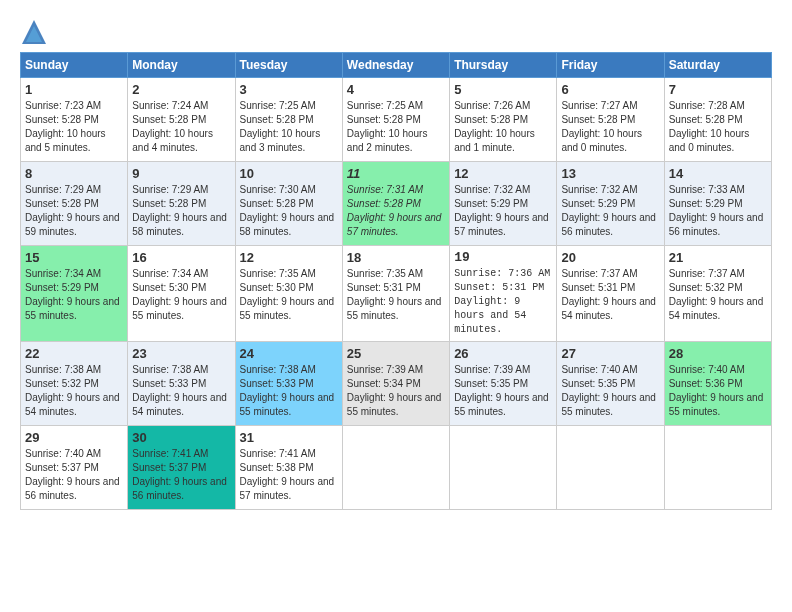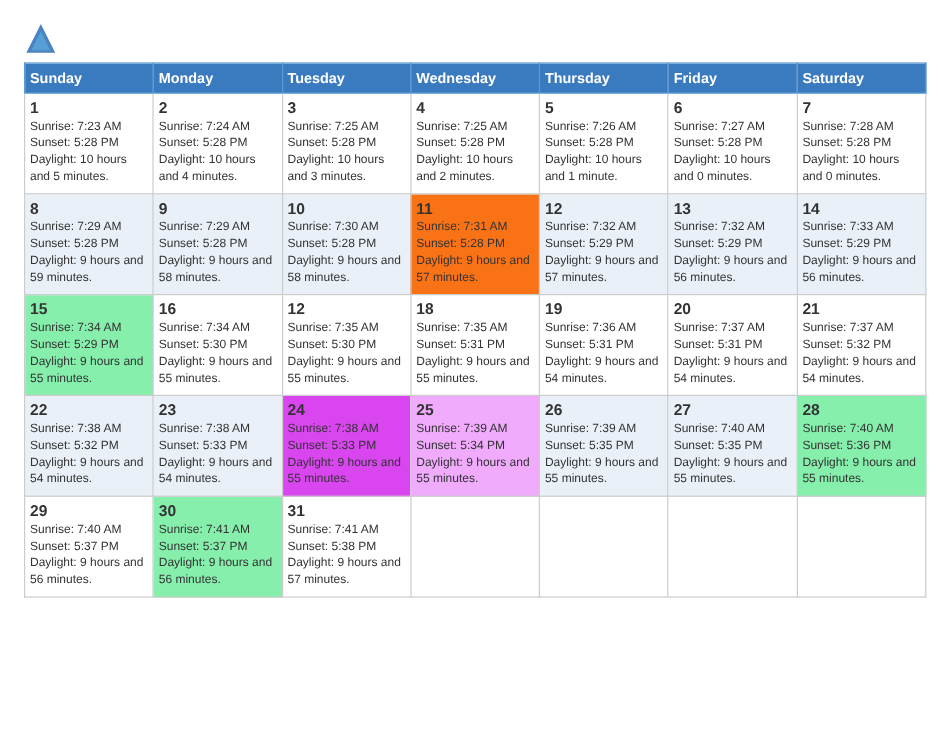--- a/index.html
+++ b/index.html
@@ -171,21 +171,21 @@
             <div class="day-info">Sunrise: 7:29 AM<br>Sunset: 5:28 PM<br>Daylight: 9 hours and 59 minutes.</div>
           </td>
           <td style="background: rgb(234, 240, 248);">
             <span class="day-num">9</span>
             <div class="day-info">Sunrise: 7:29 AM<br>Sunset: 5:28 PM<br>Daylight: 9 hours and 58 minutes.</div>
           </td>
           <td style="background: rgb(234, 240, 248);">
             <span class="day-num">10</span>
             <div class="day-info">Sunrise: 7:30 AM<br>Sunset: 5:28 PM<br>Daylight: 9 hours and 58 minutes.</div>
           </td>
-          <td style="background: #f97316;">
+          <td style="background: #86efac; font-style: italic;">
             <span class="day-num">11</span>
             <div class="day-info">Sunrise: 7:31 AM<br>Sunset: 5:28 PM<br>Daylight: 9 hours and 57 minutes.</div>
           </td>
           <td style="background: rgb(234, 240, 248);">
             <span class="day-num">12</span>
             <div class="day-info">Sunrise: 7:32 AM<br>Sunset: 5:29 PM<br>Daylight: 9 hours and 57 minutes.</div>
           </td>
           <td style="background: rgb(234, 240, 248);">
             <span class="day-num">13</span>
             <div class="day-info">Sunrise: 7:32 AM<br>Sunset: 5:29 PM<br>Daylight: 9 hours and 56 minutes.</div>
@@ -205,21 +205,21 @@
             <div class="day-info">Sunrise: 7:34 AM<br>Sunset: 5:30 PM<br>Daylight: 9 hours and 55 minutes.</div>
           </td>
           <td style="background: rgb(255, 255, 255);">
             <span class="day-num">12</span>
             <div class="day-info">Sunrise: 7:35 AM<br>Sunset: 5:30 PM<br>Daylight: 9 hours and 55 minutes.</div>
           </td>
           <td style="background: rgb(255, 255, 255);">
             <span class="day-num">18</span>
             <div class="day-info">Sunrise: 7:35 AM<br>Sunset: 5:31 PM<br>Daylight: 9 hours and 55 minutes.</div>
           </td>
-          <td style="background: rgb(255, 255, 255);">
+          <td style="background: rgb(255, 255, 255); font-family: Liberation Mono, monospace;">
             <span class="day-num">19</span>
             <div class="day-info">Sunrise: 7:36 AM<br>Sunset: 5:31 PM<br>Daylight: 9 hours and 54 minutes.</div>
           </td>
           <td style="background: rgb(255, 255, 255);">
             <span class="day-num">20</span>
             <div class="day-info">Sunrise: 7:37 AM<br>Sunset: 5:31 PM<br>Daylight: 9 hours and 54 minutes.</div>
           </td>
           <td style="background: rgb(255, 255, 255);">
             <span class="day-num">21</span>
             <div class="day-info">Sunrise: 7:37 AM<br>Sunset: 5:32 PM<br>Daylight: 9 hours and 54 minutes.</div>
@@ -227,25 +227,25 @@
         </tr>
         <tr>
           <td style="background: rgb(234, 240, 248);">
             <span class="day-num">22</span>
             <div class="day-info">Sunrise: 7:38 AM<br>Sunset: 5:32 PM<br>Daylight: 9 hours and 54 minutes.</div>
           </td>
           <td style="background: rgb(234, 240, 248);">
             <span class="day-num">23</span>
             <div class="day-info">Sunrise: 7:38 AM<br>Sunset: 5:33 PM<br>Daylight: 9 hours and 54 minutes.</div>
           </td>
-          <td style="background: #d946ef;">
+          <td style="background: #7dd3fc;">
             <span class="day-num">24</span>
             <div class="day-info">Sunrise: 7:38 AM<br>Sunset: 5:33 PM<br>Daylight: 9 hours and 55 minutes.</div>
           </td>
-          <td style="background: #f0abfc;">
+          <td style="background: #e5e5e5;">
             <span class="day-num">25</span>
             <div class="day-info">Sunrise: 7:39 AM<br>Sunset: 5:34 PM<br>Daylight: 9 hours and 55 minutes.</div>
           </td>
           <td style="background: rgb(234, 240, 248);">
             <span class="day-num">26</span>
             <div class="day-info">Sunrise: 7:39 AM<br>Sunset: 5:35 PM<br>Daylight: 9 hours and 55 minutes.</div>
           </td>
           <td style="background: rgb(234, 240, 248);">
             <span class="day-num">27</span>
             <div class="day-info">Sunrise: 7:40 AM<br>Sunset: 5:35 PM<br>Daylight: 9 hours and 55 minutes.</div>
@@ -253,21 +253,21 @@
           <td style="background: #86efac;">
             <span class="day-num">28</span>
             <div class="day-info">Sunrise: 7:40 AM<br>Sunset: 5:36 PM<br>Daylight: 9 hours and 55 minutes.</div>
           </td>
         </tr>
         <tr>
           <td style="background: rgb(255, 255, 255);">
             <span class="day-num">29</span>
             <div class="day-info">Sunrise: 7:40 AM<br>Sunset: 5:37 PM<br>Daylight: 9 hours and 56 minutes.</div>
           </td>
-          <td style="background: #86efac; margin-top: 44px;">
+          <td style="background: #14b8a6; margin-top: 44px;">
             <span class="day-num">30</span>
             <div class="day-info">Sunrise: 7:41 AM<br>Sunset: 5:37 PM<br>Daylight: 9 hours and 56 minutes.</div>
           </td>
           <td style="background: rgb(255, 255, 255);">
             <span class="day-num">31</span>
             <div class="day-info">Sunrise: 7:41 AM<br>Sunset: 5:38 PM<br>Daylight: 9 hours and 57 minutes.</div>
           </td>
           <td class="empty-cell" style="background: rgb(255, 255, 255);"></td>
           <td class="empty-cell" style="background: rgb(255, 255, 255);"></td>
           <td class="empty-cell" style="background: rgb(255, 255, 255);"></td>

